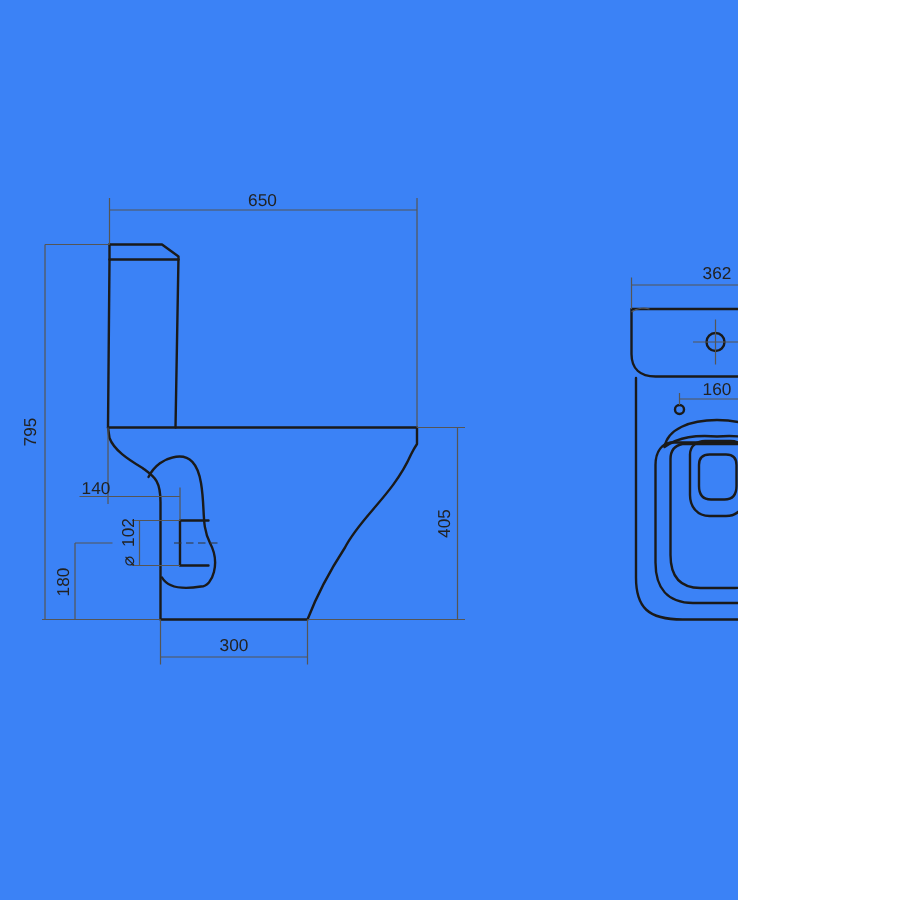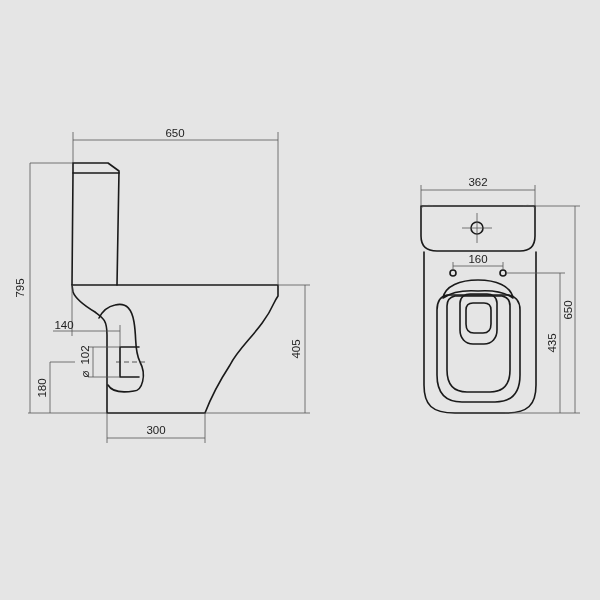--- a/index.html
+++ b/index.html
@@ -1,16 +1,16 @@
 <!DOCTYPE html>
 <html><head>
 <meta charset="utf-8">
 <style>
   html, body { margin:0; padding:0; background:#ffffff; }
-  #canvas { position:relative; width:600px; height:600px; background:#e5e5e5; overflow:hidden; }
+  #canvas { position:relative; width:492px; height:600px; background:#3b82f6; overflow:hidden; }
   svg { position:absolute; left:0; top:0; }
   .outline { fill:none; stroke:#1a1a1a; stroke-width:1.6; stroke-linejoin:round; stroke-linecap:round; }
   .thin { fill:none; stroke:#555555; stroke-width:0.8; }
   .dash { fill:none; stroke:#333333; stroke-width:0.8; stroke-dasharray:5 3; }
   .dimtext { font-family:"Liberation Sans", sans-serif; font-size:11.5px; fill:#222222; }
 </style>
 </head>
 <body>
 
 <div id="canvas">

